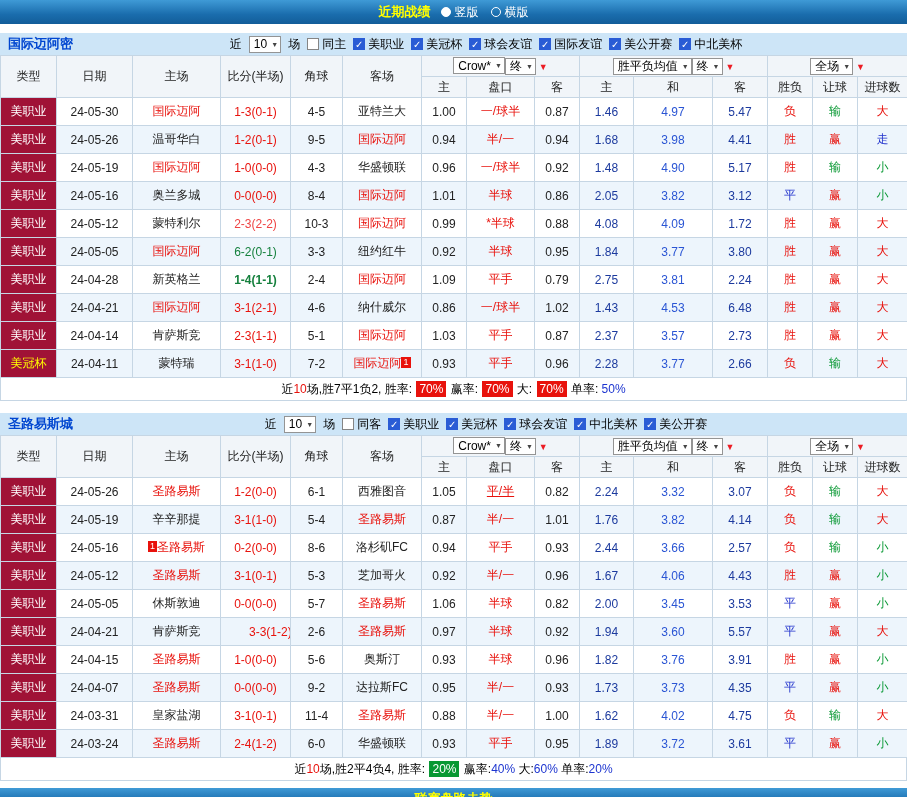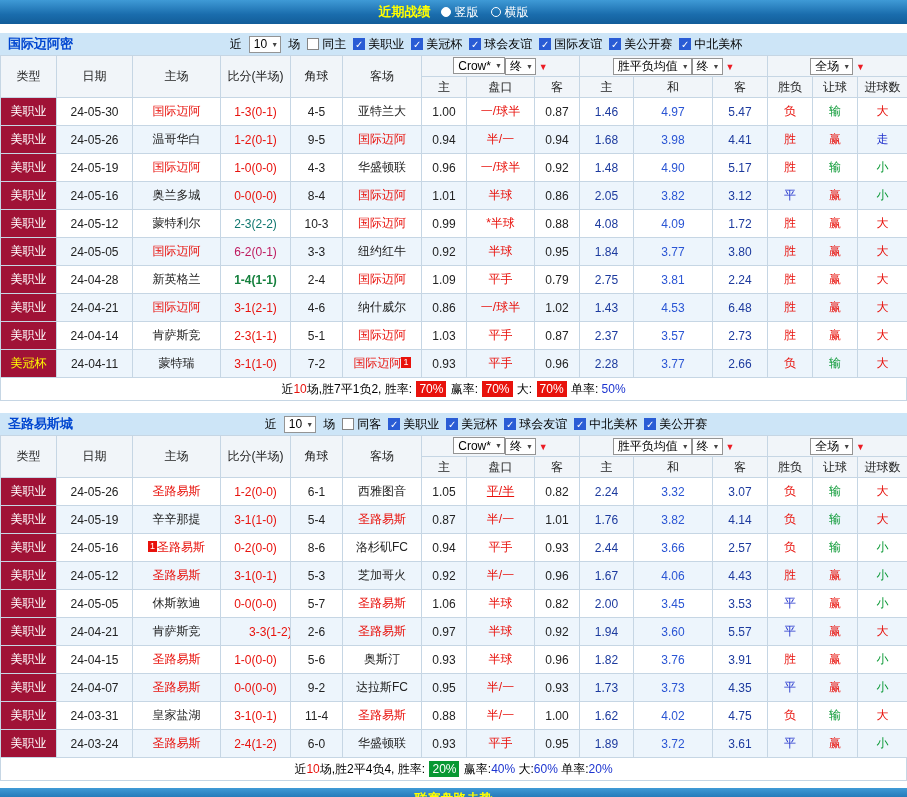--- a/index.html
+++ b/index.html
@@ -217,38 +217,38 @@
             <td class="eu-draw">3.82</td>
             <td class="eu-side">3.12</td>
             <td style="color: rgb(34, 51, 204);">平</td>
             <td style="color: rgb(232, 18, 12);">赢</td>
             <td style="color: rgb(8, 152, 51);">小</td>
           </tr>
           <tr>
             <td class="league" style="background: rgb(160, 18, 54); color: rgb(255, 255, 255);">美职业</td>
             <td>24-05-12</td>
             <td><span>蒙特利尔</span></td>
-            <td style="color: #0f766e; text-align: center;">2-3(2-2)</td>
+            <td style="color: #ef4444; text-align: center;">2-3(2-2)</td>
             <td>10-3</td>
             <td><span style="color: rgb(232, 18, 12);">国际迈阿</span></td>
             <td>0.99</td>
             <td style="color: rgb(232, 18, 12);">*半球</td>
             <td>0.88</td>
             <td class="eu-side">4.08</td>
             <td class="eu-draw">4.09</td>
             <td class="eu-side">1.72</td>
             <td style="color: rgb(232, 18, 12);">胜</td>
             <td style="color: rgb(232, 18, 12);">赢</td>
             <td style="color: rgb(232, 18, 12);">大</td>
           </tr>
           <tr>
             <td class="league" style="background: rgb(160, 18, 54); color: rgb(255, 255, 255);">美职业</td>
             <td>24-05-05</td>
             <td><span style="color: rgb(232, 18, 12);">国际迈阿</span></td>
-            <td style="color: #be185d;">6-2(0-1)</td>
+            <td style="color: #15803d;">6-2(0-1)</td>
             <td>3-3</td>
             <td><span>纽约红牛</span></td>
             <td>0.92</td>
             <td style="color: rgb(232, 18, 12);">半球</td>
             <td>0.95</td>
             <td class="eu-side">1.84</td>
             <td class="eu-draw">3.77</td>
             <td class="eu-side">3.80</td>
             <td style="color: rgb(232, 18, 12);">胜</td>
             <td style="color: rgb(232, 18, 12);">赢</td>

